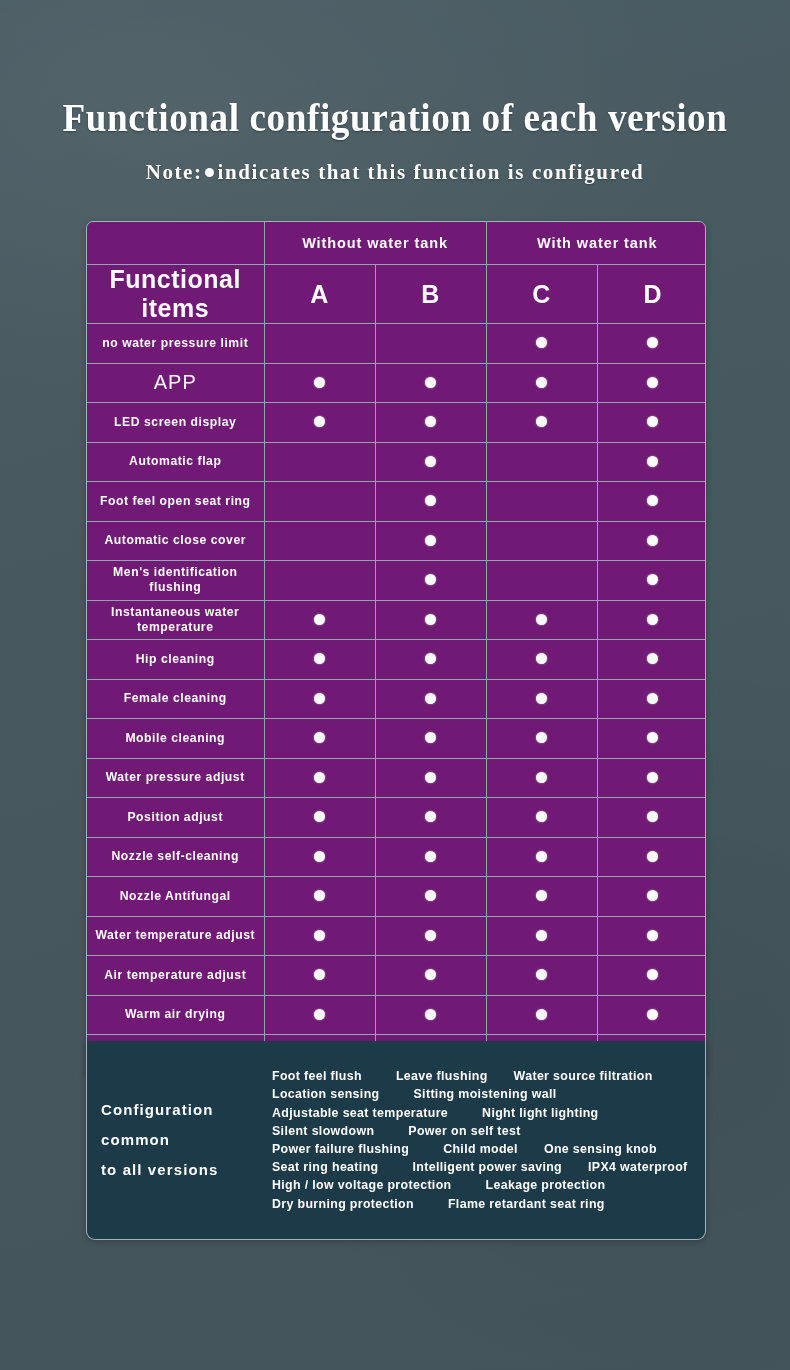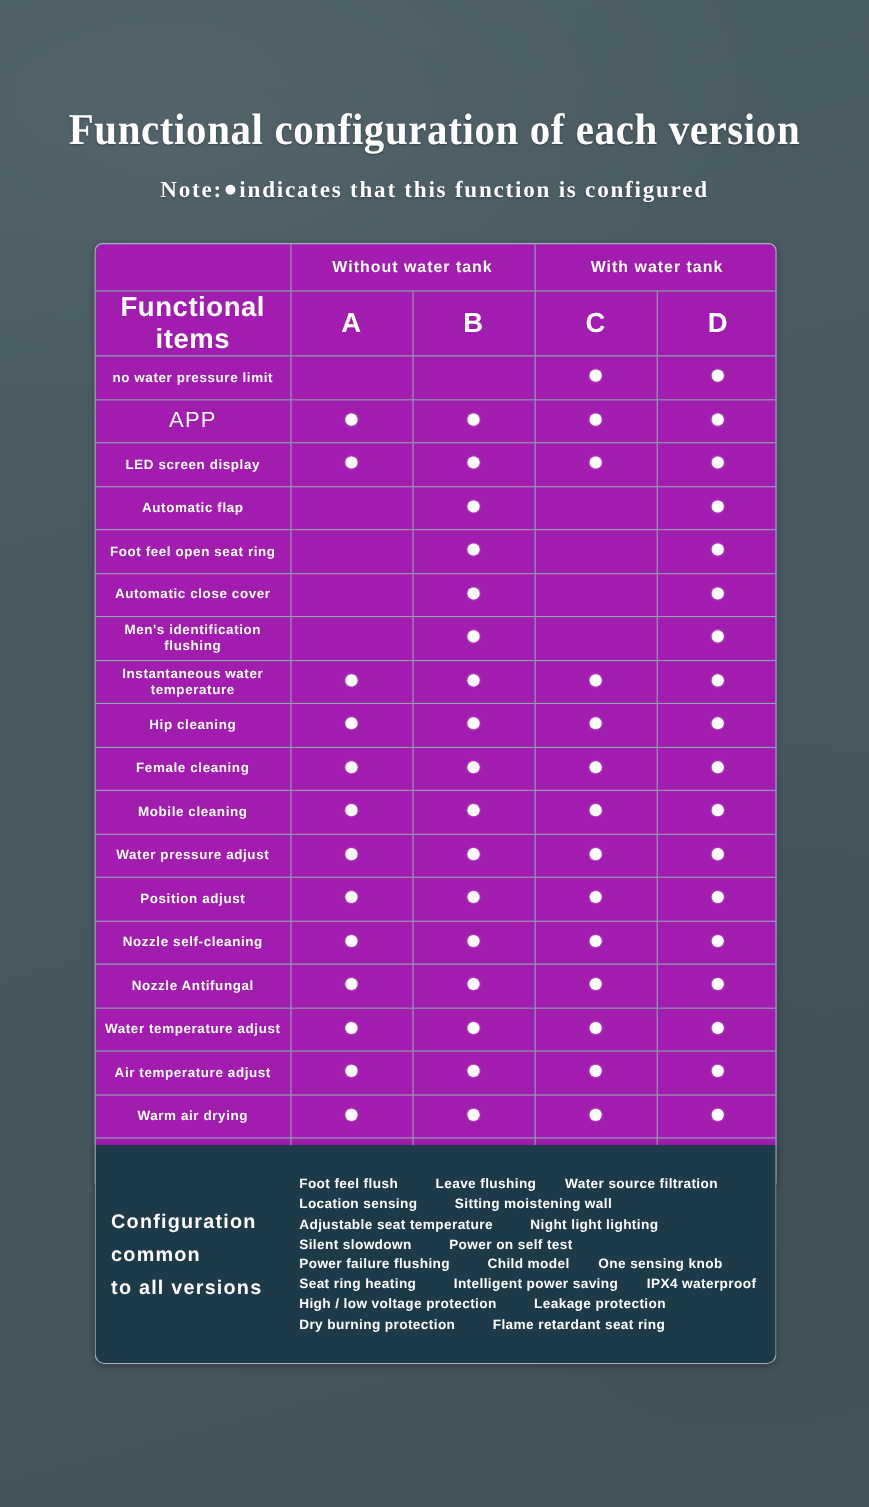--- a/index.html
+++ b/index.html
@@ -66,21 +66,21 @@
     vertical-align: 2px;
     margin: 0 4px 0 2px;
   }
 
   
   .table-wrap {
     position: absolute;
     left: 86px;
     top: 221px;
     width: 620px;
-    background: #a21caf;
+    background: #701a75;
     border: 1px solid #9fb4bc;
     border-radius: 7px 7px 0 0;
     box-sizing: border-box;
     overflow: hidden;
     box-shadow: 0 2px 6px rgba(0,0,0,0.22);
   }
   table.cfg {
     width: 100%;
     border-collapse: collapse;
     table-layout: fixed;
@@ -155,21 +155,21 @@
     border-top: 0;
     border-radius: 0 0 9px 9px;
     box-shadow: 0 2px 6px rgba(0,0,0,0.22);
     display: flex;
     align-items: center;
   }
   .footer-label {
     width: 185px;
     flex: 0 0 185px;
     color: #ffffff;
-    font-size: 18px;
+    font-size: 15px;
     font-weight: bold;
     letter-spacing: 1.1px;
     line-height: 30px;
     padding-left: 14px;
     box-sizing: border-box;
   }
   .footer-label .fl-line { display: block; }
   .footer-list {
     flex: 1 1 auto;
     color: #ffffff;

